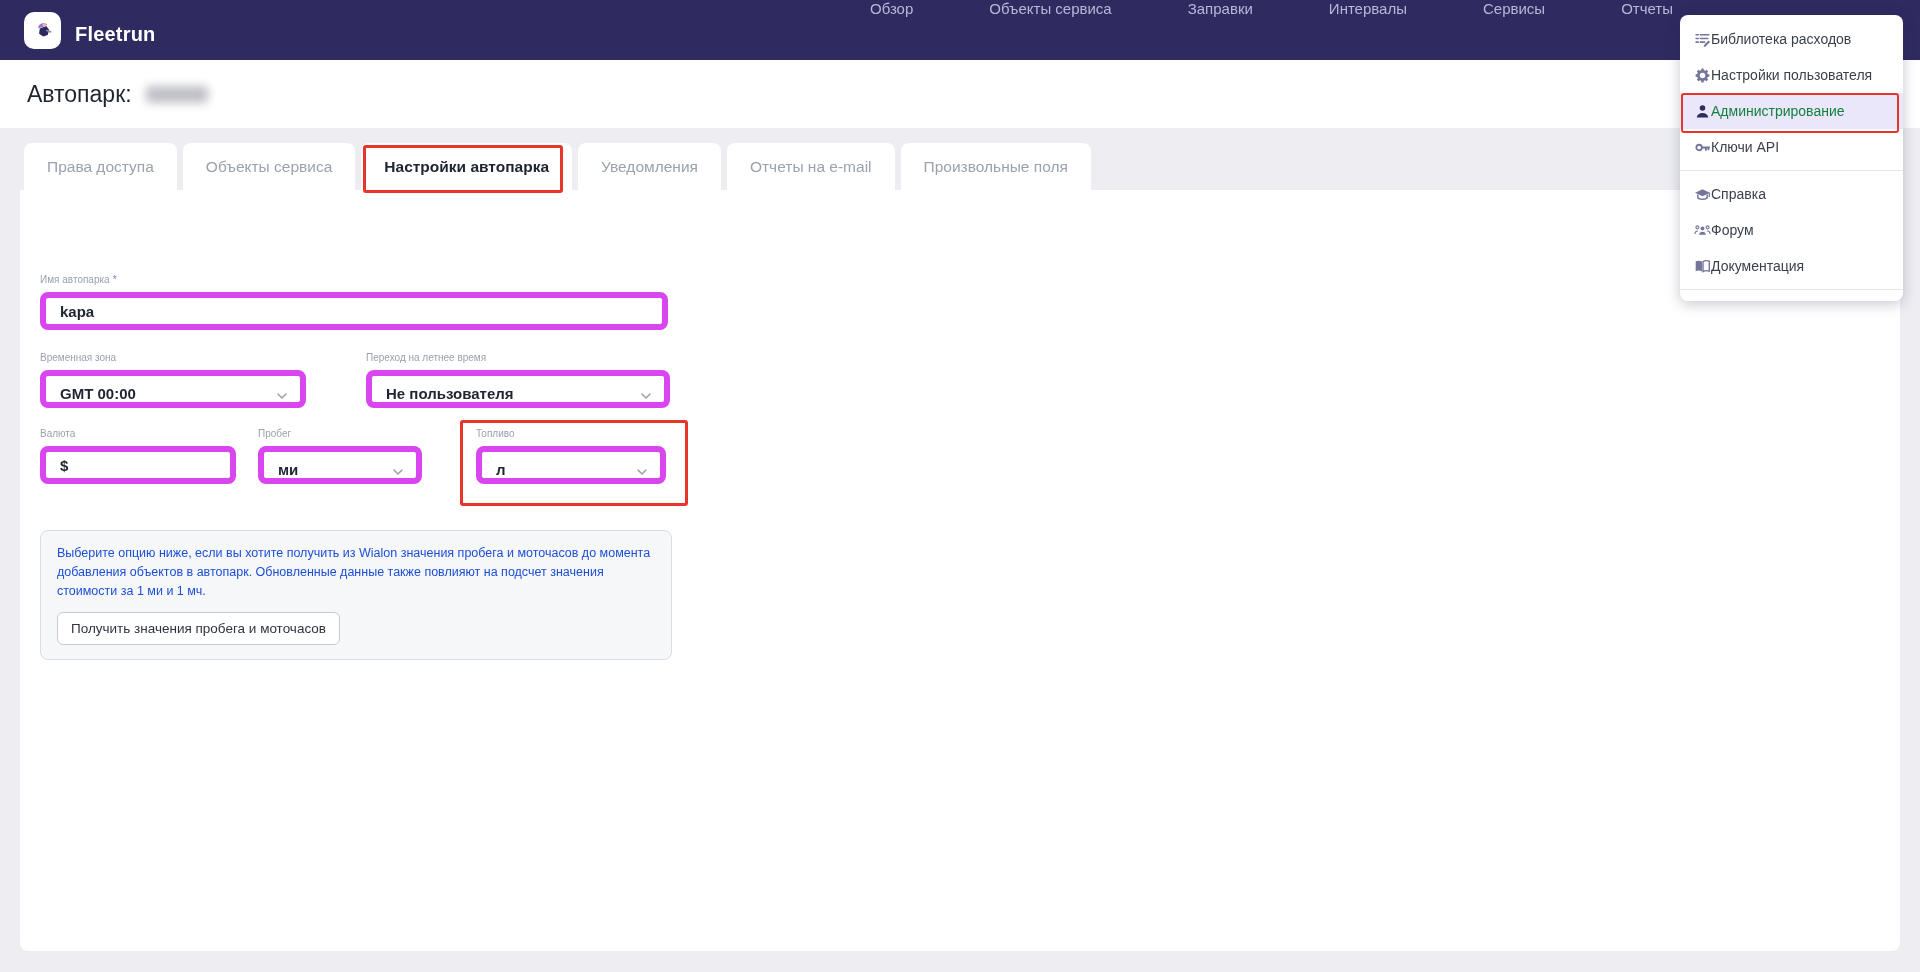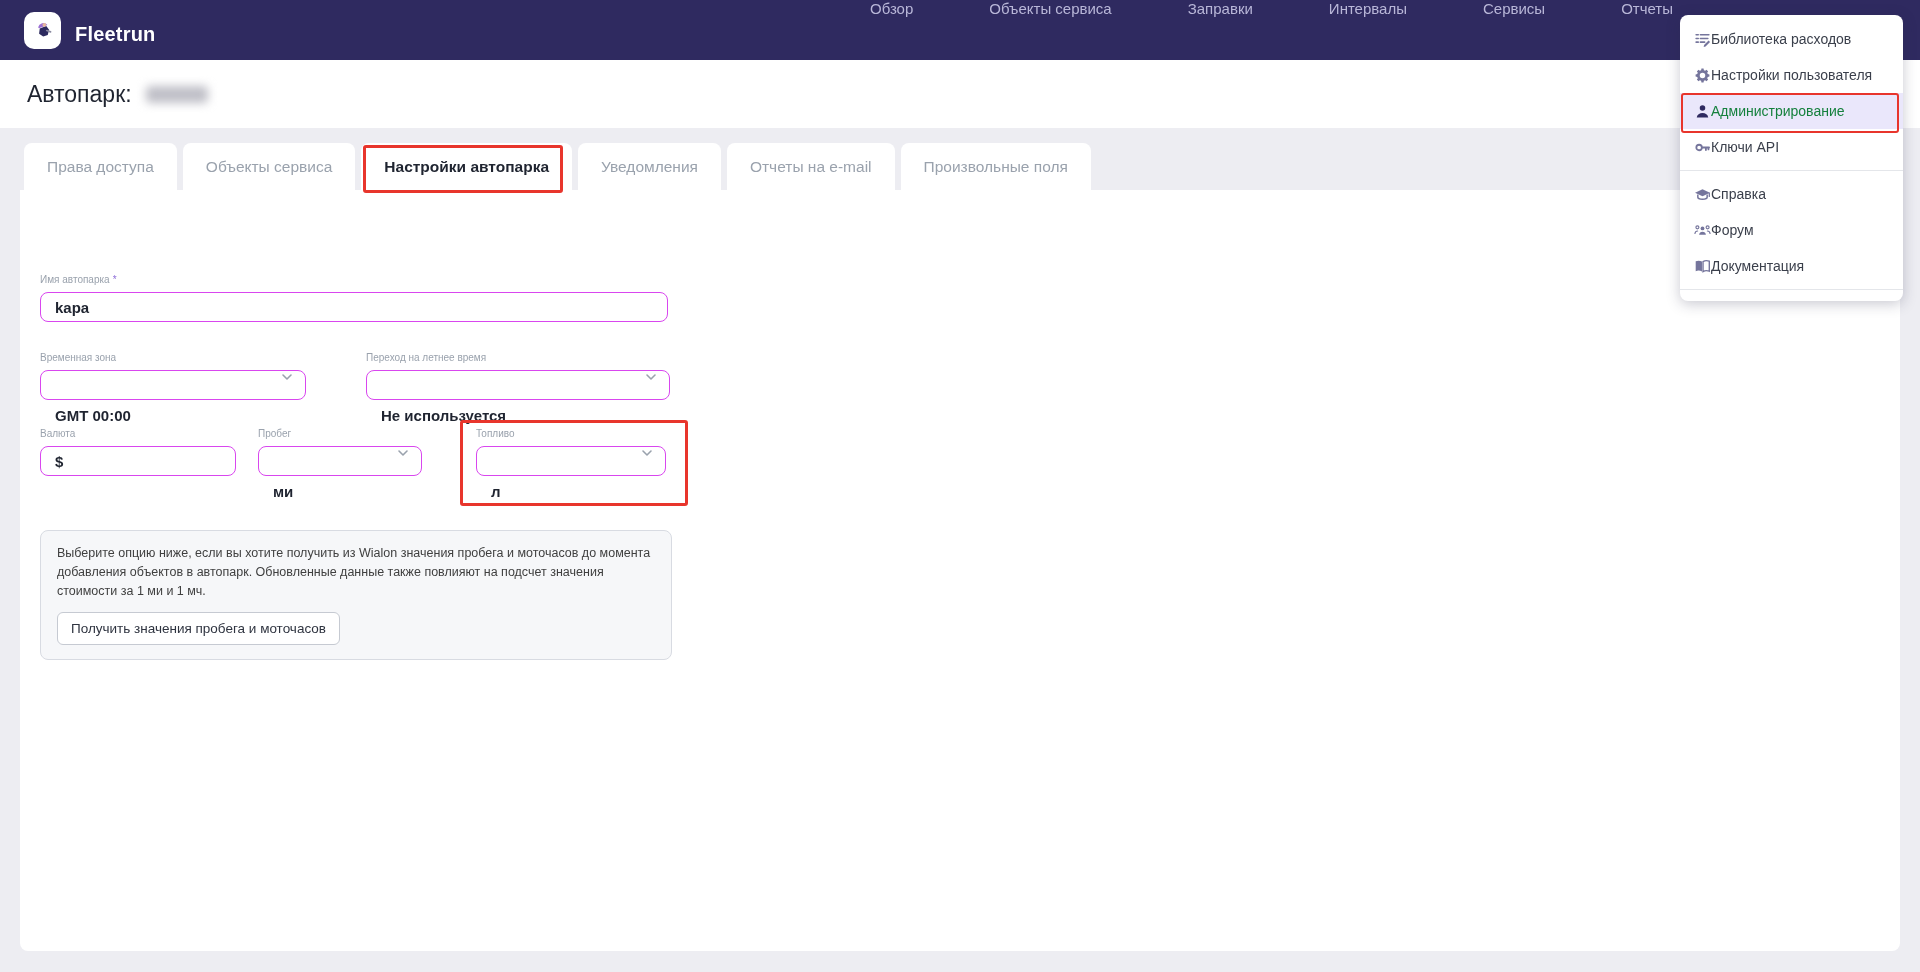--- a/index.html
+++ b/index.html
@@ -22,31 +22,31 @@
   .blur-blob{display:inline-block;vertical-align:middle;margin-left:14px;width:62px;height:17px;border-radius:4px;background:#bfbfc7;filter:blur(5px);}
   
   .tabs{position:absolute;left:24px;top:143px;display:flex;gap:6px;z-index:2;}
   .tab{height:47px;line-height:47px;padding:0 23px;background:#ffffff;border-radius:8px 8px 0 0;
        font-size:15.5px;color:#9aa2ad;cursor:pointer;white-space:nowrap;}
   .tab.active{color:#1f2430;font-weight:700;}
   
   .panel{position:absolute;left:20px;top:190px;width:1880px;height:761px;background:#ffffff;border-radius:0 8px 8px 8px;z-index:1;}
   .field-label{position:absolute;font-size:10px;color:#9aa2ad;}
   .req{color:#8e6fd8;margin-left:3px;}
-  .tbox{position:absolute;height:30px;border:1px solid #d946ef;border-radius:8px;background:#fff;box-sizing:border-box;
-        display:flex;align-items:flex-start;}
+  .tbox{position:absolute;height:38px;border:6px solid #d946ef;border-radius:8px;background:#fff;box-sizing:border-box;
+        display:flex;align-items:flex-end;}
   .tbox input{border:none;outline:none;background:transparent;width:100%;height:100%;padding:0 14px;
         font-family:"Liberation Sans",sans-serif;font-size:15px;font-weight:700;color:#1f2430;border-radius:8px;}
   .sel{justify-content:space-between;padding:0 12px 0 14px;cursor:pointer;}
   .sel .val{font-size:15px;font-weight:700;color:#1f2430;margin-top:36px;}
   .chev{width:12px;height:12px;flex:none;}
   
   .infobox{position:absolute;left:20px;top:340px;width:632px;box-sizing:border-box;border:1px solid #d8dbe2;background:#f6f7f9;
            border-radius:8px;padding:13px 16px 14px 16px;}
-  .infobox p{margin:0;font-size:12.5px;line-height:1.5;color:#404040;max-width:600px;}
+  .infobox p{margin:0;font-size:12.5px;line-height:1.5;color:#1d4ed8;max-width:600px;}
   .infobox button{margin-top:12px;background:#ffffff;border:1px solid #c6cad2;border-radius:6px;padding:8px 13px;
            font-family:"Liberation Sans",sans-serif;font-size:13.5px;color:#2f3440;cursor:pointer;}
   
   .menu{position:absolute;left:1680px;top:15px;width:223px;background:#ffffff;border-radius:8px;z-index:10;
         box-shadow:0 3px 14px rgba(40,40,70,.25);padding:6px 0;}
   .menu-item{height:36px;display:flex;align-items:center;gap:0;padding:0 14px;font-size:14px;color:#3a3f4b;cursor:pointer;white-space:nowrap;}
   .menu-item .mi{width:17px;height:17px;flex:none;display:flex;align-items:center;justify-content:center;}
   .menu-item.active{background:#eae7fb;color:#15803d;}
   .menu-divider{height:1px;background:#e4e6ea;margin:5px 0;}
   
@@ -106,21 +106,21 @@
   <div class="field-label" style="left:20px;top:162px;">Временная зона</div>
   <div class="field-label" style="left:346px;top:162px;">Переход на летнее время</div>
 
   <div class="tbox sel" style="left:20px;top:180px;width:266px;">
     <span class="val">GMT 00:00</span>
     <svg class="chev" viewBox="0 0 12 12">
         <path d="M2 4l4 4 4-4" fill="none" stroke="#9aa2ad" stroke-width="1.6" stroke-linecap="round" stroke-linejoin="round"></path>
       </svg>
   </div>
   <div class="tbox sel" style="left:346px;top:180px;width:304px;">
-    <span class="val">Не используется</span>
+    <span class="val">Не пользователя</span>
     <svg class="chev" viewBox="0 0 12 12">
         <path d="M2 4l4 4 4-4" fill="none" stroke="#9aa2ad" stroke-width="1.6" stroke-linecap="round" stroke-linejoin="round"></path>
       </svg>
   </div>
 
   <div class="field-label" style="left:20px;top:238px;">Валюта</div>
   <div class="field-label" style="left:238px;top:238px;">Пробег</div>
   <div class="field-label" style="left:456px;top:238px;">Топливо</div>
 
   <div class="tbox" style="left:20px;top:256px;width:196px;">

